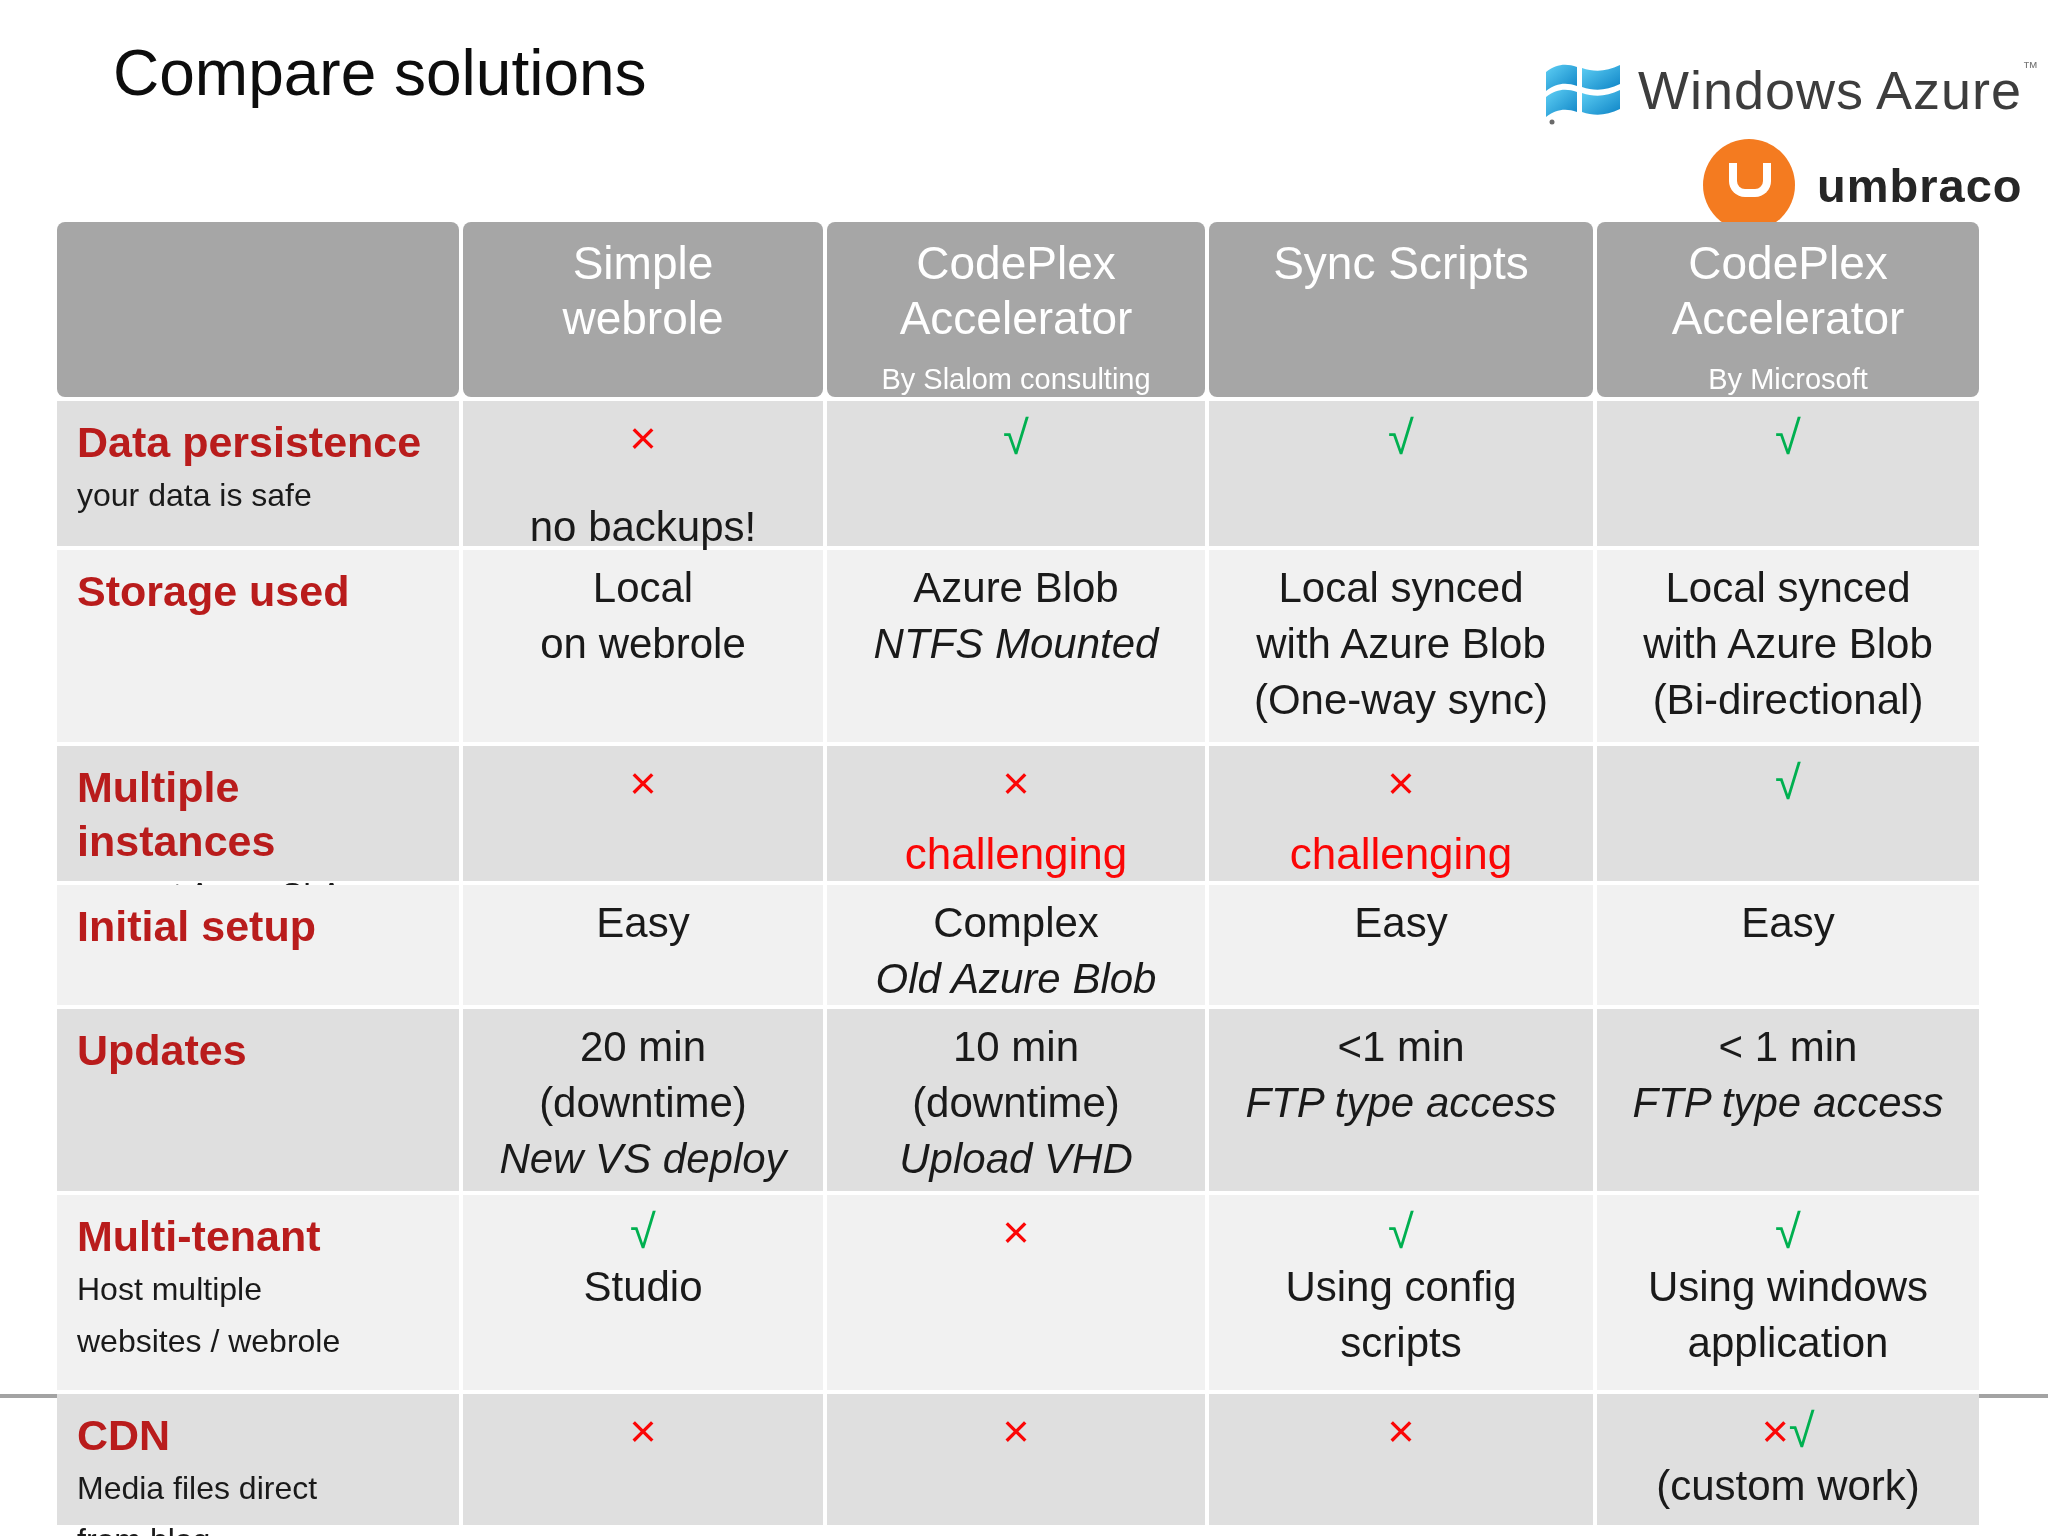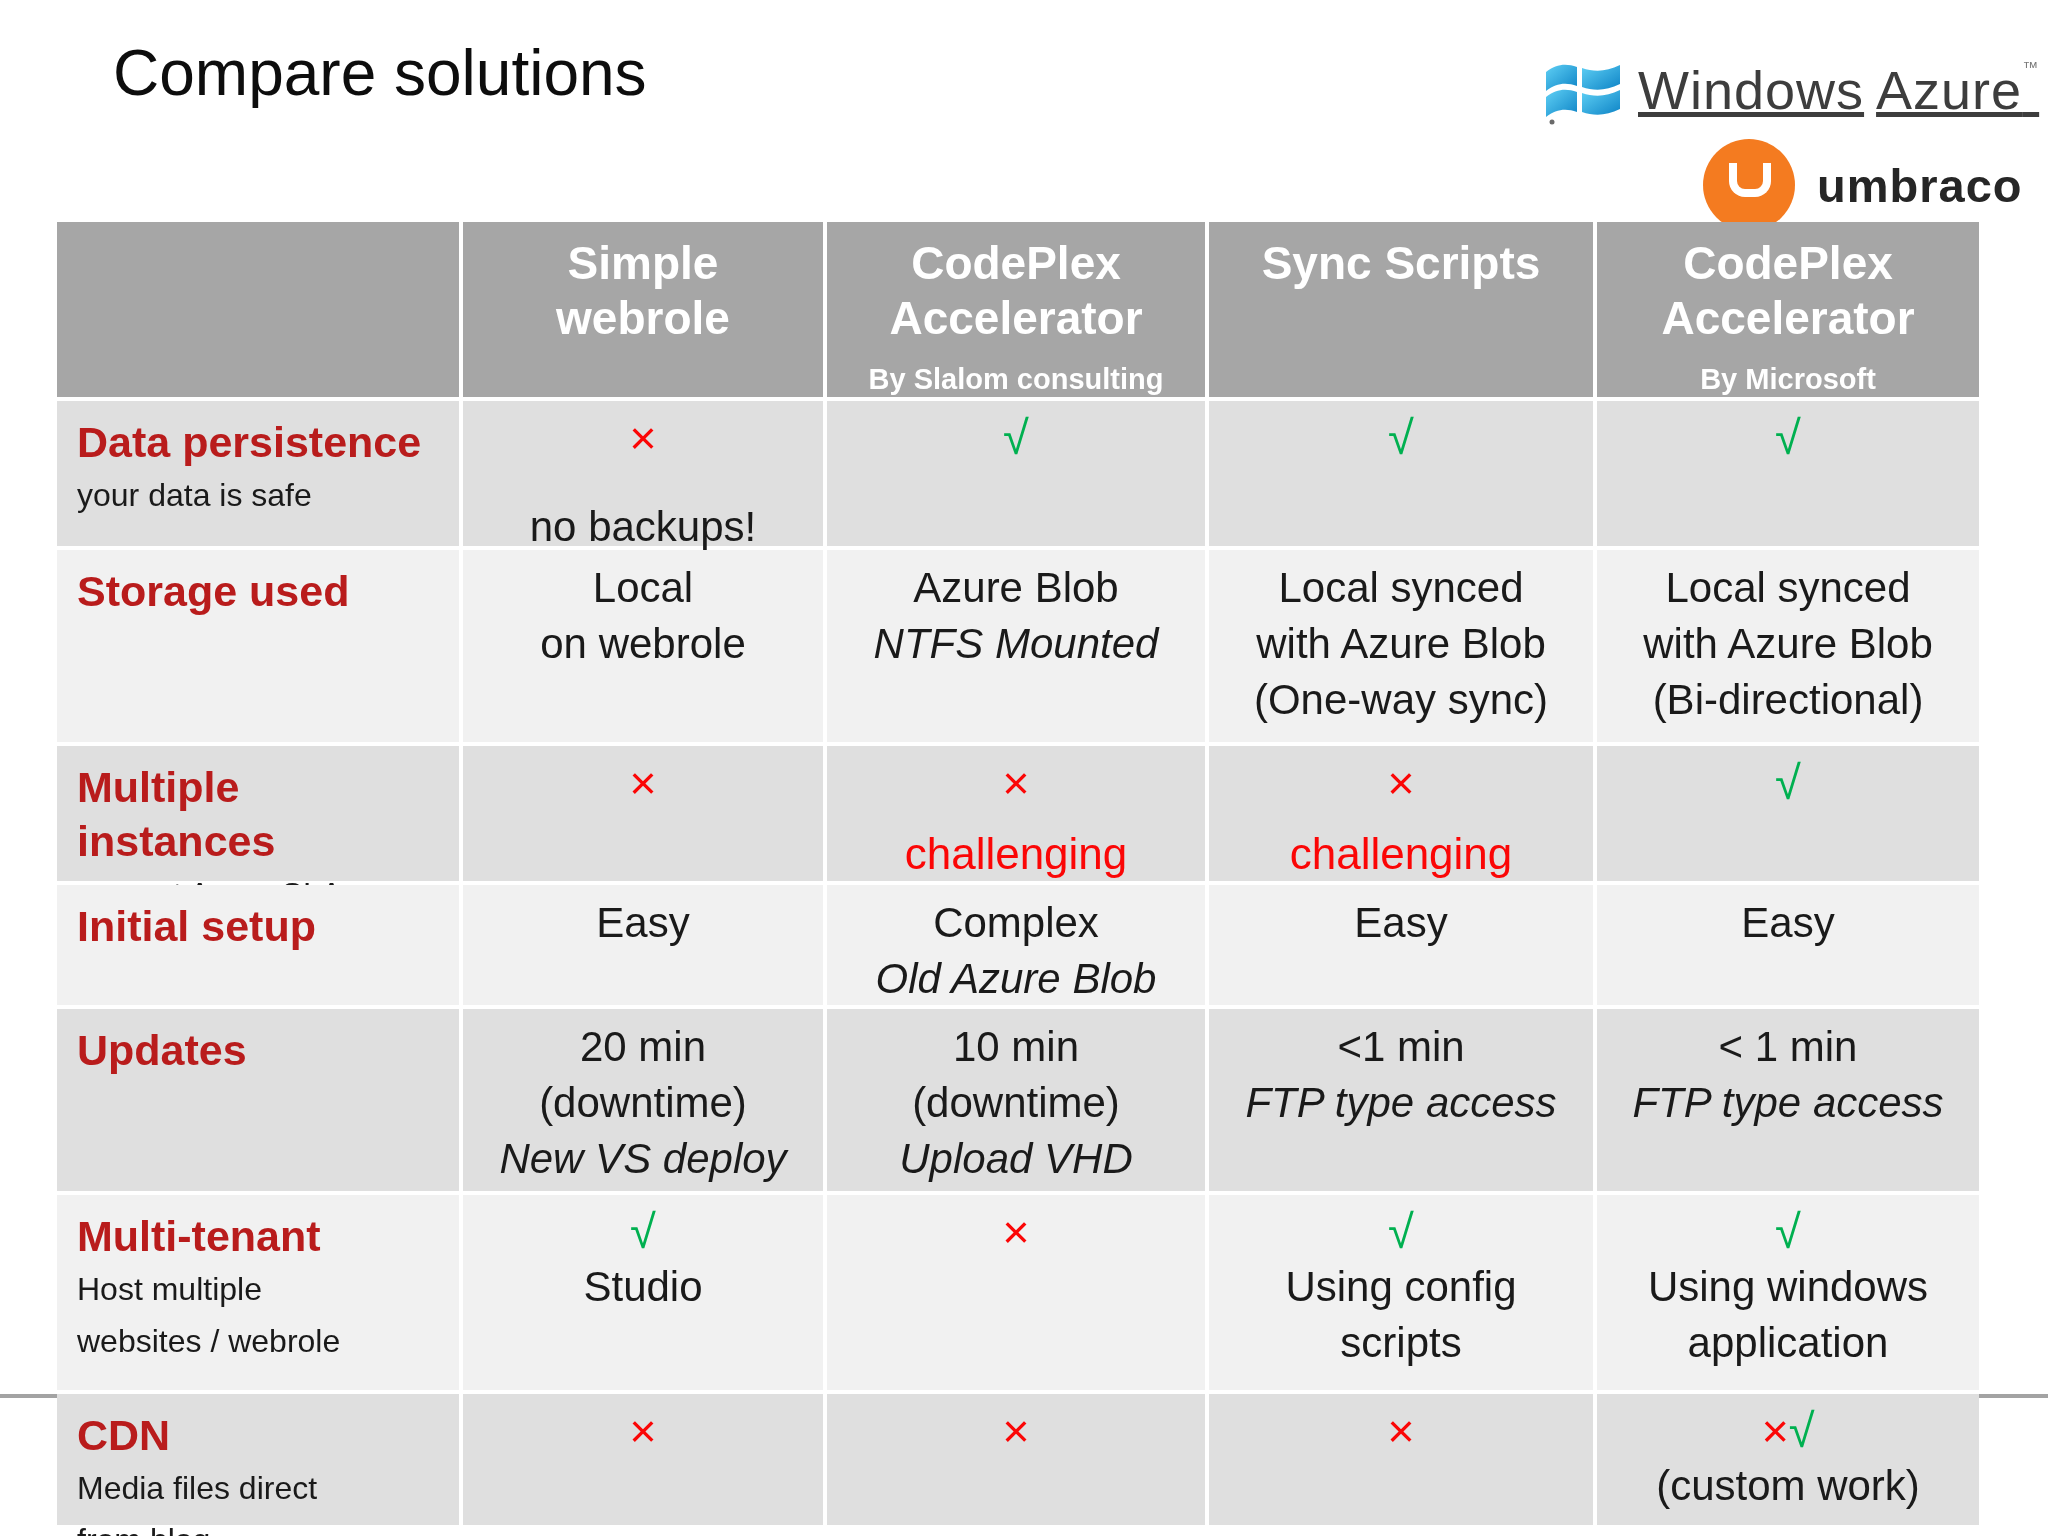--- a/index.html
+++ b/index.html
@@ -8,21 +8,21 @@
     font-family:"Liberation Sans","DejaVu Sans",sans-serif;color:#111;
   }
   
   .title{
     position:absolute;left:113px;top:36px;font-size:64px;font-weight:500;
     color:#0d0d0d;letter-spacing:0px;
   }
   
   .azure-logo{position:absolute;left:1542px;top:50px;display:flex;align-items:center;}
   .azure-flag{width:82px;height:80px;margin-right:14px;}
-  .azure-text{font-size:54px;color:#3d3d3d;letter-spacing:1px;white-space:nowrap;text-decoration:underline;}
+  .azure-text{font-size:54px;color:#3d3d3d;letter-spacing:1px;white-space:nowrap;}
   .azure-text .w{font-weight:500;}
   .azure-text .a{font-weight:400;margin-left:12px;}
   .tm{font-size:16px;vertical-align:top;color:#7a7a7a;}
   
   .umbraco-logo{position:absolute;left:1703px;top:139px;display:flex;align-items:center;}
   .umb-circle{width:92px;height:92px;border-radius:50%;background:#f47b20;position:relative;flex:0 0 auto;}
   .umb-u{
     position:absolute;left:26px;top:24px;width:26px;height:26px;
     border:8px solid #ffffff;border-top:none;
     border-bottom-left-radius:16px;border-bottom-right-radius:16px;
@@ -36,21 +36,22 @@
   
   .cmp-table{
     position:absolute;left:57px;top:222px;
     display:grid;
     grid-template-columns:402px 360px 378px 384px 382px;
     grid-template-rows:175px 145px 192px 135px 120px 182px 195px 131px;
     column-gap:4px;row-gap:4px;
   }
   .hcell{
     background:#a6a6a6;color:#ffffff;text-align:center;padding-top:14px;
-    font-weight:700;
+    font-weight:400;
+    border-radius:8px;
   }
   .hcell .hline{font-size:46px;line-height:55px;}
   .hcell .hby{font-size:29px;line-height:34px;margin-top:16px;}
   .cell{font-size:42px;}
   .odd{background:#dfdfdf;}
   .even{background:#f1f1f1;}
   .lab{padding:14px 10px 0 20px;text-align:left;}
   .lab .name{font-weight:700;font-size:43px;line-height:54px;color:#b91c1c;}
   .lab .sub{font-weight:400;font-size:32px;line-height:52px;color:#1a1a1a;}
   .val{text-align:center;padding-top:10px;color:#1a1a1a;}

